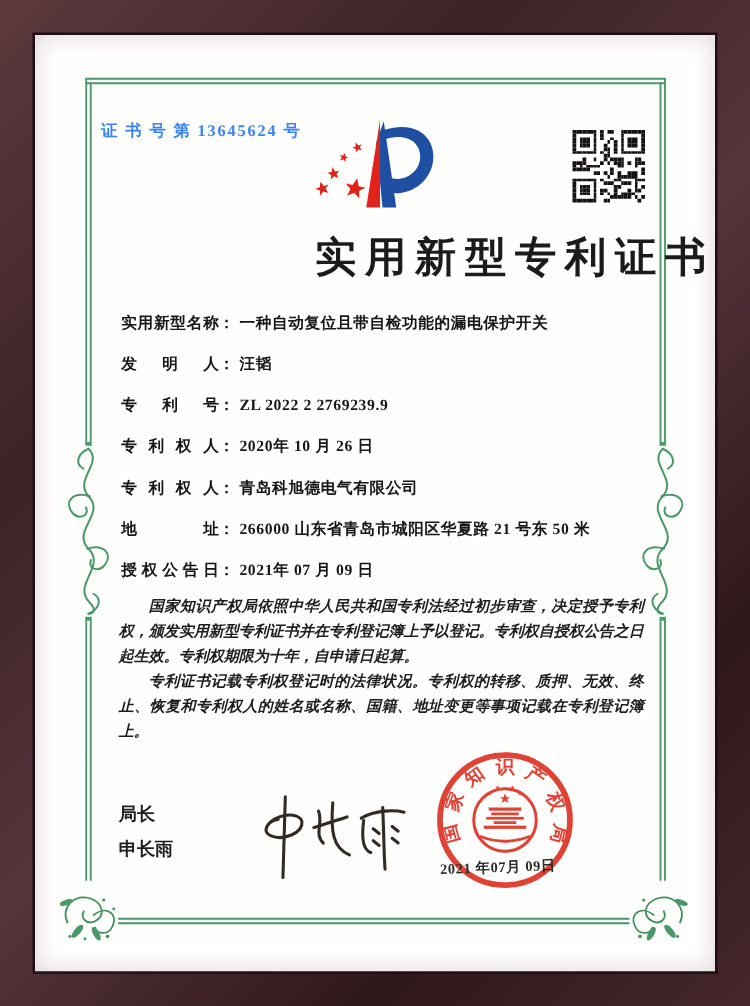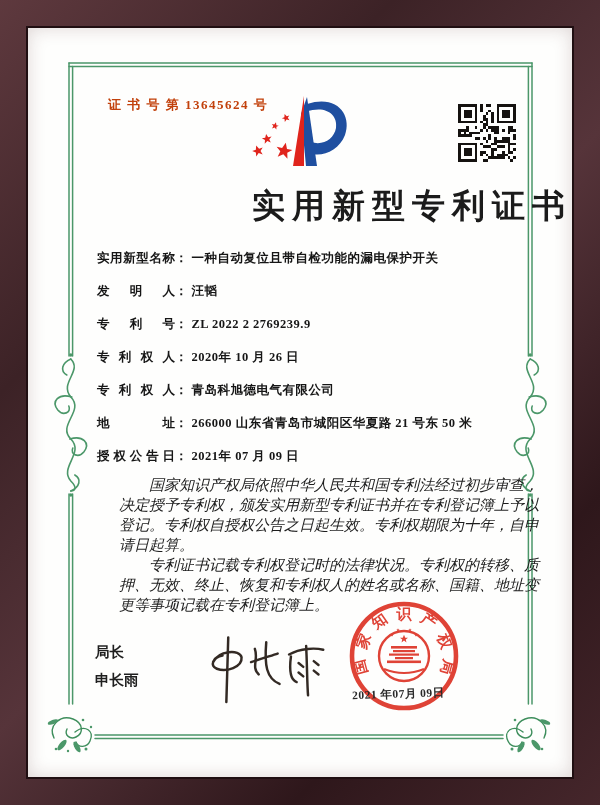--- a/index.html
+++ b/index.html
@@ -6,37 +6,37 @@
   body{width:600px;height:805px;position:relative;background:#2c181b;
        font-family:"Liberation Serif","DejaVu Serif",serif;}
   
   .frame{position:absolute;inset:0;
          background:linear-gradient(135deg,#5e393e 0%,#3c2226 28%,#56343a 52%,#2e171b 78%,#45262b 100%);}
   .paper{position:absolute;inset:28px;background:#fefefd;
          box-shadow:0 0 0 2px #200f12, inset 0 0 18px rgba(70,30,30,.18);}
   
   .border-art{position:absolute;inset:0;width:100%;height:100%;pointer-events:none;}
   
-  .cert-no{position:absolute;left:80px;top:68px;font-size:13px;color:#c2410c;
+  .cert-no{position:absolute;left:53px;top:68px;font-size:13px;color:#3b82f6;
            letter-spacing:1.5px;font-weight:600;}
   .logo{position:absolute;left:222px;top:64px;width:104px;height:80px;}
   .qr{position:absolute;left:430px;top:76px;width:58px;height:58px;display:grid;
       grid-template-columns:repeat(21,1fr);grid-template-rows:repeat(21,1fr);}
   .qr div{background:transparent;}
   .qr div.on{background:#151210;}
   .title{position:absolute;left:0;top:156px;width:100%;margin:0;text-align:right;
          font-size:33px;font-weight:700;color:#1b1b1b;letter-spacing:7px;text-indent:7px;}
   .fields{position:absolute;left:69px;top:222px;width:430px;font-size:12.5px;color:#161616;}
   .frow{height:20px;margin-bottom:13px;white-space:nowrap;font-weight:600;position:relative;}
   .flabel{display:inline-block;width:78px;text-align:justify;text-align-last:justify;}
   .fcolon{margin-right:4px;}
   .fvalue{letter-spacing:.5px;}
   .frow .second{position:absolute;left:175px;top:0;}
-  .paras{position:absolute;left:67px;top:447px;width:420px;font-size:15px;line-height:20px;
-         color:#1d1d1d;text-align:justify;font-style:italic;font-weight:400;margin-left:24px;}
+  .paras{position:absolute;left:67px;top:447px;width:420px;font-size:12px;line-height:20px;
+         color:#1d1d1d;text-align:justify;font-style:italic;font-weight:700;}
   .paras p{margin:0;text-indent:2em;}
   .director{position:absolute;left:67px;top:610px;font-family:"Liberation Sans","DejaVu Sans",sans-serif;
             font-size:14.5px;font-weight:600;color:#1f1f1f;line-height:28px;}
   .signature{position:absolute;left:158px;top:598px;width:170px;height:95px;}
   .seal{position:absolute;left:318px;top:570px;width:116px;height:116px;}
   .seal svg{width:116px;height:116px;opacity:.93;}
   .seal-date{position:absolute;left:324px;top:658px;width:130px;font-size:11.5px;font-weight:700;
              color:#2a2a2a;letter-spacing:.5px;transform:rotate(-2deg);
              font-family:"Liberation Serif",serif;}
 </style>

